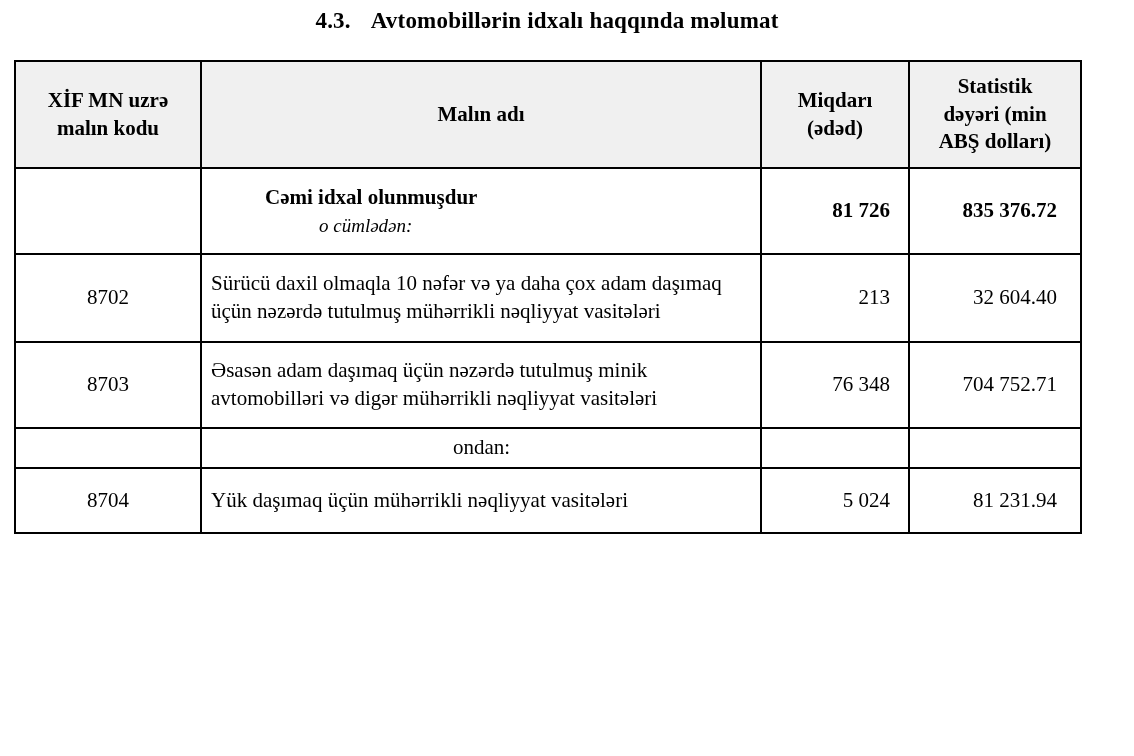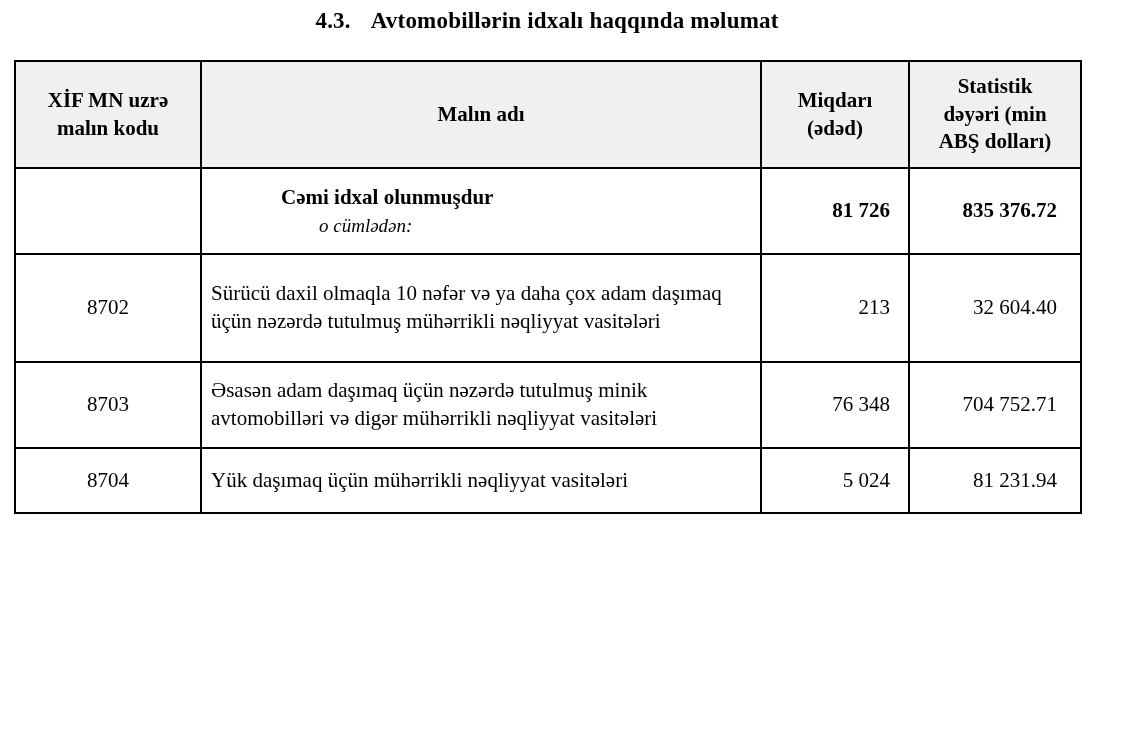--- a/index.html
+++ b/index.html
@@ -55,31 +55,31 @@
     padding: 2px 8px;
   }
   thead th.h-val { padding: 6px 24px; }
   td.code { text-align: center; }
   td.name { text-align: left; padding-left: 9px; }
   td.name.center { text-align: center; }
   td.name.indent { padding-left: 38px; }
   td.qty { text-align: right; padding-right: 18px; }
   td.val { text-align: right; padding-right: 23px; }
   tr.r-total { height: 86px; }
-  tr.r-8702  { height: 108px; }
+  tr.r-8702  { height: 88px; }
   tr.r-8703  { height: 86px; padding-left: 33px; }
   tr.r-ondan { height: 40px; }
   tr.r-hyb   { height: 80px; }
   tr.r-elec  { height: 74px; }
   tr.r-8704  { height: 65px; }
   tr.r-8705  { height: 55px; }
   tr.r-total .qty, tr.r-total .val { font-weight: bold; }
   .total-line {
     font-weight: bold;
-    margin-left: 70px;
+    margin-left: 54px;
   }
   .total-sub {
     font-style: italic;
     font-size: 19px;
     margin-left: 108px;
     margin-top: 1px;
   }
 </style>
 </head>
 <body>
@@ -120,20 +120,26 @@
         <td class="name">Sürücü daxil olmaqla 10 nəfər və ya daha çox adam daşımaq üçün nəzərdə tutulmuş mühərrikli nəqliyyat vasitələri</td>
         <td class="qty">213</td>
         <td class="val">32 604.40</td>
       </tr>
       <tr class="r-8703">
         <td class="code">8703</td>
         <td class="name">Əsasən adam daşımaq üçün nəzərdə tutulmuş minik avtomobilləri və digər mühərrikli nəqliyyat vasitələri</td>
         <td class="qty">76 348</td>
         <td class="val">704 752.71</td>
       </tr>
+      <tr class="r-ondan">
+        <td class="code"></td>
+        <td class="name center">ondan:</td>
+        <td class="qty"></td>
+        <td class="val"></td>
+      </tr>
       <tr class="r-8704">
         <td class="code">8704</td>
         <td class="name">Yük daşımaq üçün mühərrikli nəqliyyat vasitələri</td>
         <td class="qty">5 024</td>
         <td class="val">81 231.94</td>
       </tr>
     </tbody>
   </table>
 
 </div>

